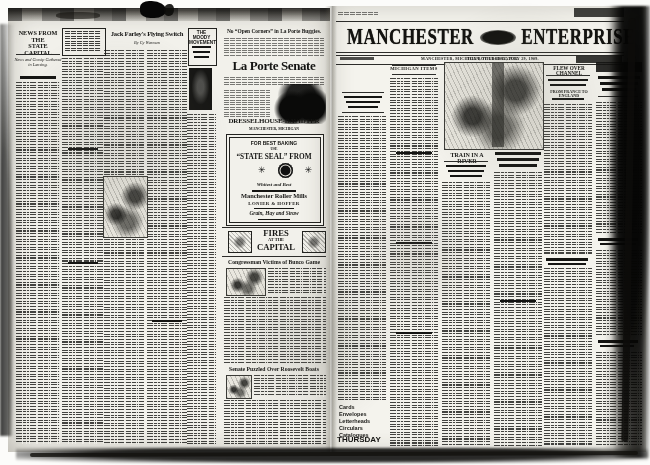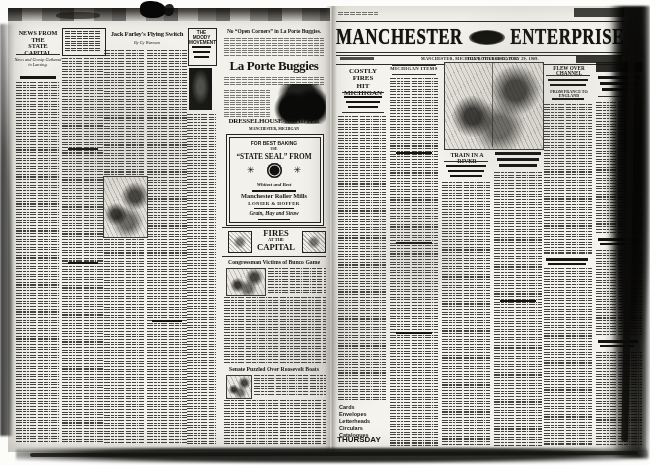--- a/index.html
+++ b/index.html
@@ -1,18 +1,18 @@
 <!DOCTYPE html>
 <html><head>
 <meta charset="utf-8">
 <style>
   html,body{margin:0;padding:0;background:#fbfbf9;}
   .stage{position:relative;width:650px;height:465px;overflow:hidden;
          font-family:"Liberation Serif",serif;background:#fcfcfa;}
-  .abs{position:absolute;}
+  .abs{position:absolute;padding-left:11px;}
   .page{position:absolute;background:#f2f1eb;}
   
   .greek{position:absolute;opacity:.82;background-image:
     repeating-linear-gradient(90deg,transparent 0 6px,rgba(242,241,235,.95) 6px 7px),
     repeating-linear-gradient(90deg,transparent 0 10px,rgba(242,241,235,.9) 10px 11px),
     repeating-linear-gradient(180deg,#1d1d1b 0 1px,transparent 1px 2.7px);}
   .greek.dense{background-image:
     repeating-linear-gradient(90deg,transparent 0 5px,rgba(242,241,235,.95) 5px 6px),
     repeating-linear-gradient(180deg,#161614 0 1px,transparent 1px 2.4px);}
   .greek.light{opacity:.55;}
@@ -83,21 +83,21 @@
     <span>MOVEMENT</span>
   </div>
   <div class="bar" style="left:192px;top:46px;width:19px;height:1.5px;"></div>
   <div class="bar" style="left:193px;top:51px;width:17px;height:1.5px;"></div>
   <div class="bar" style="left:194px;top:56px;width:15px;height:1.5px;"></div>
   <div class="darkblock" style="left:189px;top:68px;width:23px;height:42px;"></div>
   <div class="greek" style="left:187px;top:114px;width:29px;height:330px;"></div>
 
   <div class="h" style="left:220px;top:29px;width:108px;font-size:5.4px;">No “Open Corners” in La Porte Buggies.</div>
   <div class="greek dense light" style="left:224px;top:38px;width:100px;height:19px;"></div>
-  <div class="h" style="left:218px;top:59px;width:112px;font-size:13px;letter-spacing:-.4px;">La Porte Buggies</div>
+  <div class="h" style="left:218px;top:59px;width:112px;font-size:13px;letter-spacing:-.4px;">La Porte Senate</div>
   <div class="greek dense light" style="left:224px;top:77px;width:100px;height:10px;"></div>
   <div class="blob" style="left:274px;top:84px;width:52px;height:40px;"></div>
   <div class="greek dense light" style="left:224px;top:90px;width:46px;height:28px;"></div>
   <div class="h" style="left:220px;top:118px;width:108px;font-size:7px;letter-spacing:-.2px;">DRESSELHOUSE-DAVIDTER</div>
   <div class="h" style="left:220px;top:127px;width:108px;font-size:3.8px;">MANCHESTER, MICHIGAN</div>
 
   <div class="box" style="left:226px;top:134px;width:96px;height:90px;border-color:#22221f;
               box-shadow:inset 0 0 0 2px #f2f1eb,inset 0 0 0 3px #22221f;"></div>
   <div class="h" style="left:230px;top:141px;width:88px;font-size:5px;font-family:'Liberation Sans',sans-serif;">FOR BEST BAKING</div>
   <div class="h" style="left:230px;top:148px;width:88px;font-size:3.6px;">USE</div>
@@ -147,24 +147,20 @@
     <span class="emblem"></span>
     <span class="word">ENTERPRISE</span>
   </div>
   <div class="rule" style="left:336px;top:52px;width:288px;"></div>
   <div class="rule" style="left:336px;top:54.5px;width:288px;"></div>
   <div class="h" style="left:336px;top:56.5px;width:288px;font-size:4px;letter-spacing:.3px;">MANCHESTER, MICHIGAN, THURSDAY, JULY 29, 1909.</div>
   <div class="bar" style="left:340px;top:57px;width:34px;height:3px;opacity:.75;"></div>
   <div class="bar" style="left:576px;top:55.5px;width:46px;height:7px;opacity:.85;"></div>
   <div class="rule" style="left:336px;top:64px;width:288px;"></div>
 
-  <div class="h" style="left:338px;top:68px;width:50px;font-size:7px;">
-    <span>COSTLY FIRES</span><br>
-    <span>HIT MICHIGAN</span>
-  </div>
   <div class="rule" style="left:342px;top:92px;width:42px;"></div>
   <div class="bar" style="left:344px;top:96px;width:38px;height:2px;"></div>
   <div class="bar" style="left:346px;top:101px;width:34px;height:2px;"></div>
   <div class="bar" style="left:348px;top:106px;width:30px;height:2px;"></div>
   <div class="rule" style="left:342px;top:112px;width:42px;"></div>
   <div class="greek" style="left:338px;top:116px;width:48px;height:284px;"></div>
   <div class="list" style="left:339px;top:404px;width:44px;">
     <div>Cards</div>
     <div>Envelopes</div>
     <div>Letterheads</div>

